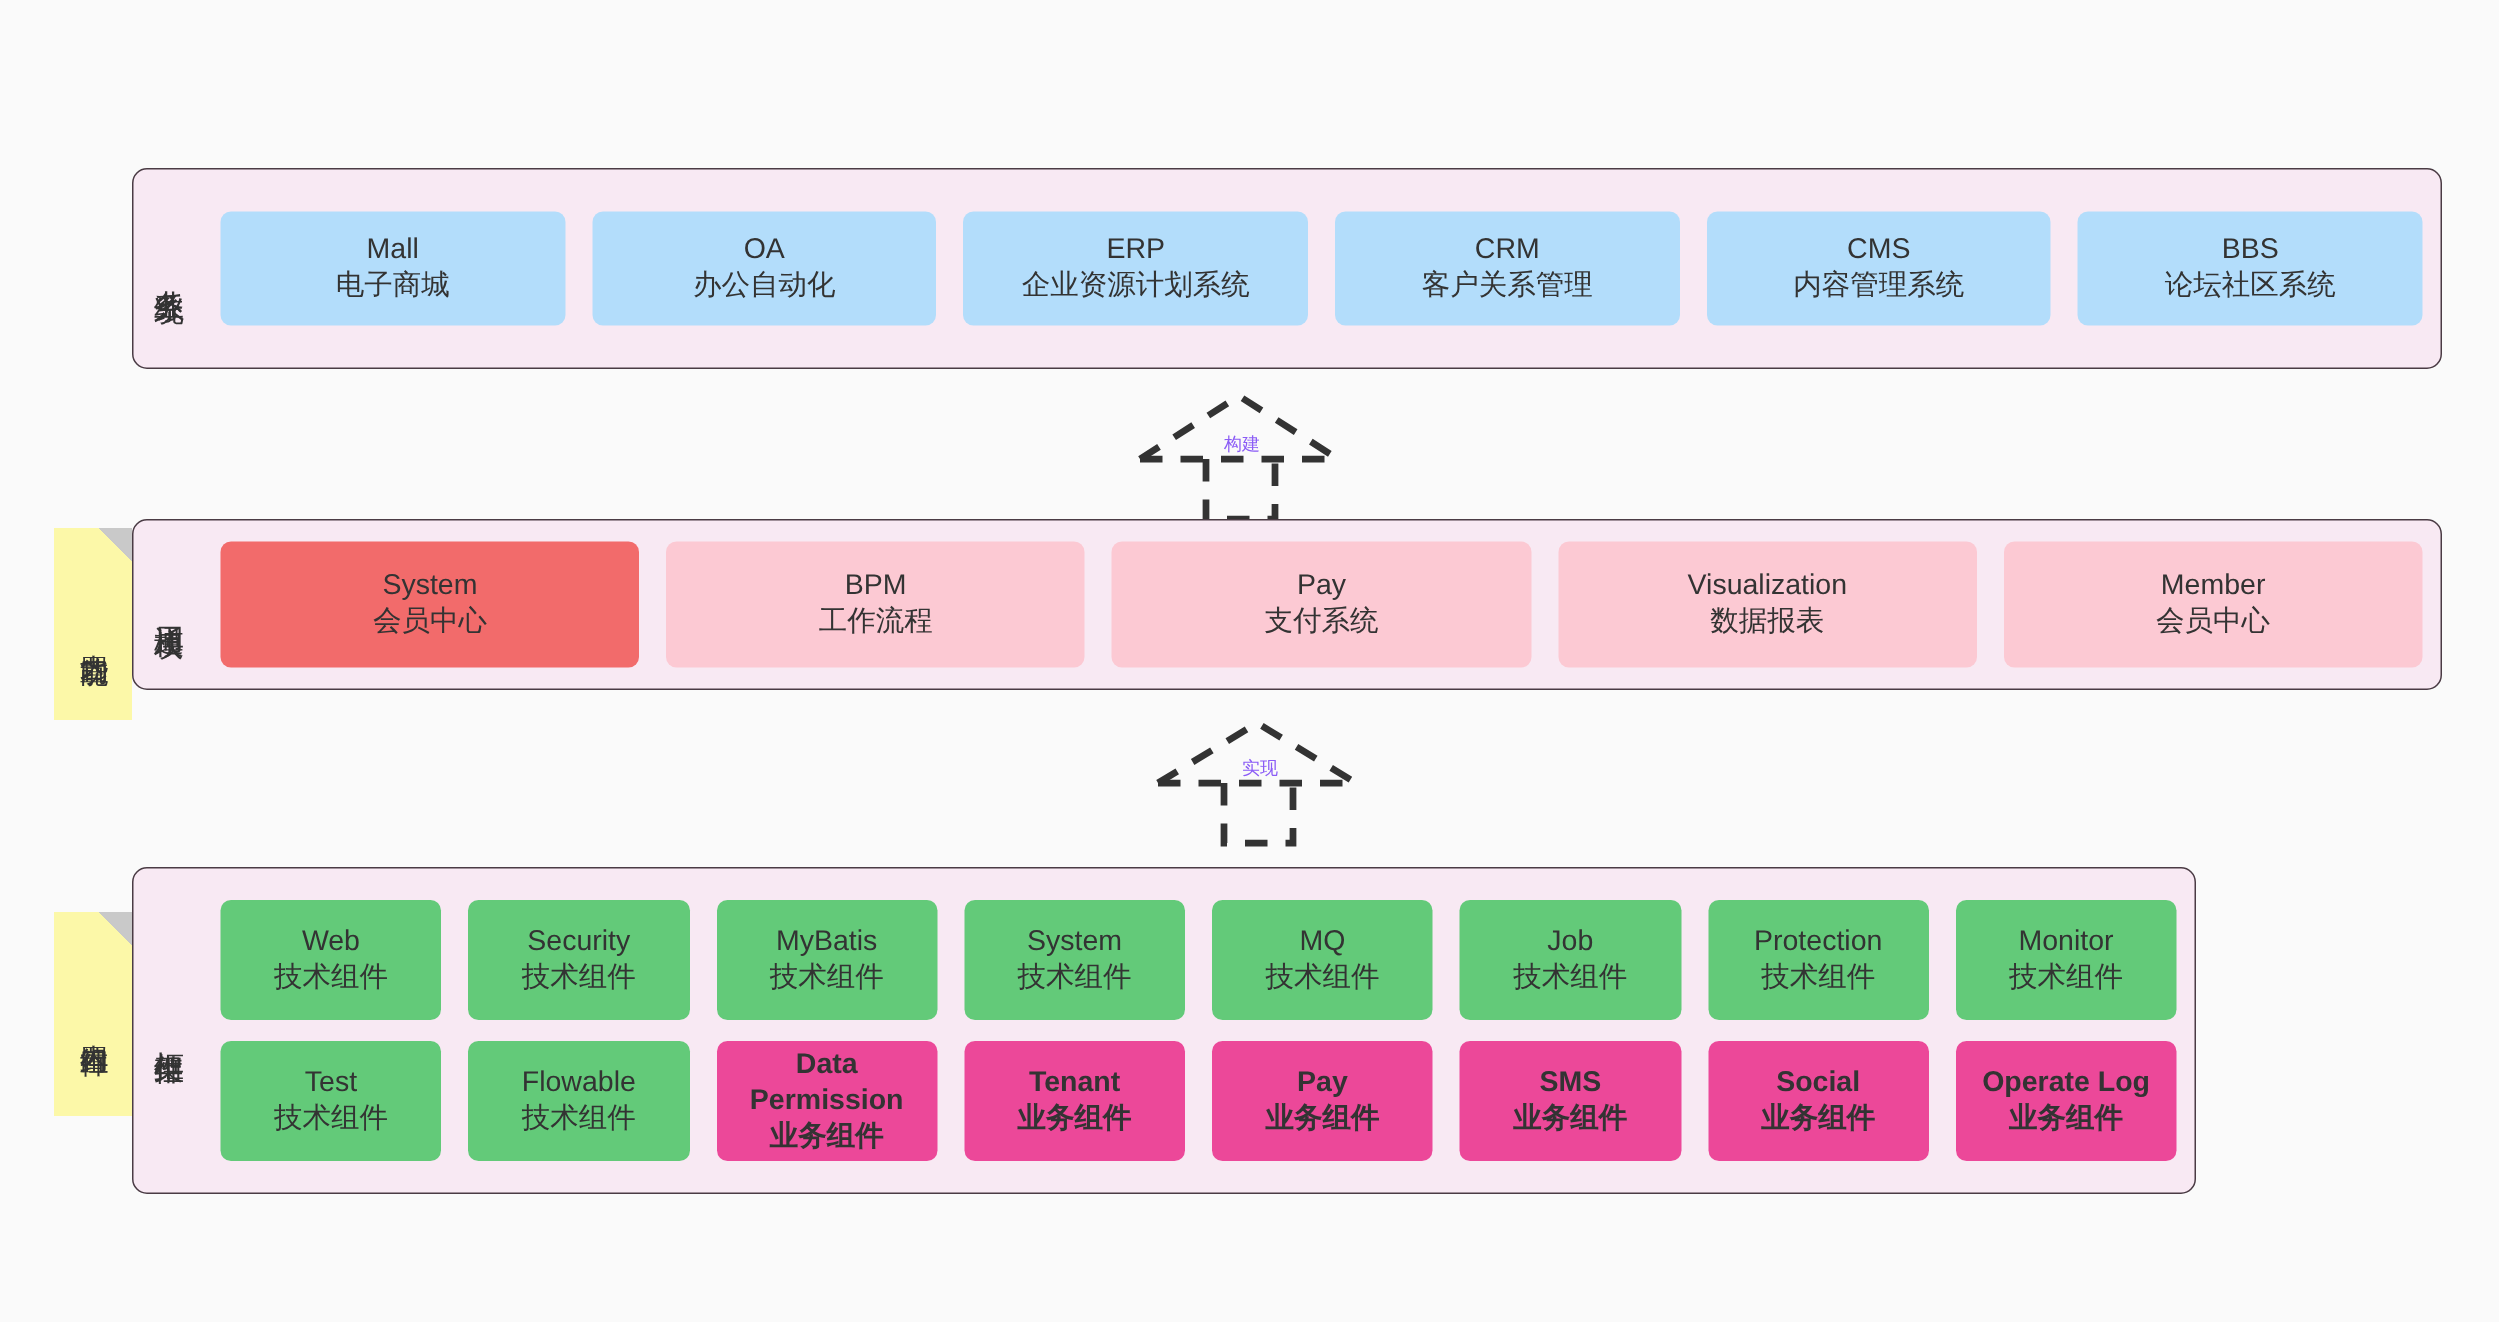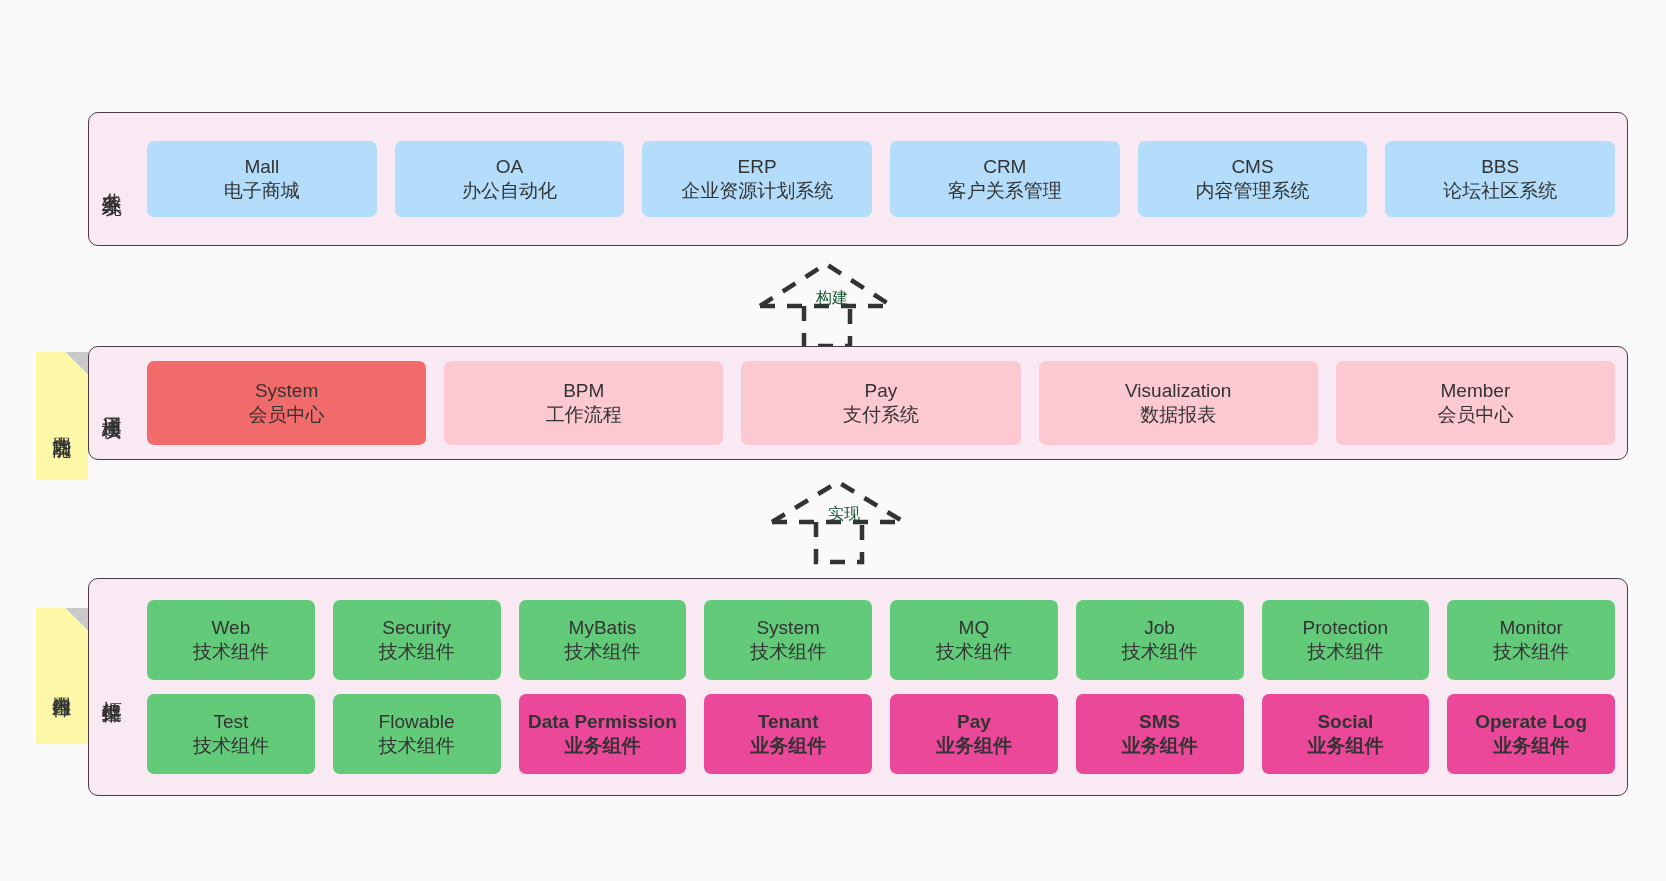--- a/index.html
+++ b/index.html
@@ -45,21 +45,21 @@
     flex: 1 1 auto;
     display: flex;
     flex-direction: column;
     justify-content: center;
     gap: 14px;
     padding: 0 12px;
   }
   .row {
     display: flex;
     gap: 18px;
-    justify-content: flex-end;
+    justify-content: flex-start;
   }
 
   
   .card {
     flex: 1 1 0;
     border-radius: 7px;
     display: flex;
     flex-direction: column;
     align-items: center;
     justify-content: center;
@@ -104,22 +104,22 @@
     top: 0; right: 0;
     width: 22px; height: 22px;
     background: linear-gradient(225deg, #c9c9c9 0%, #c9c9c9 50%, transparent 50.5%);
   }
 
   
   .arrow { position: absolute; }
   .arrow svg { display: block; overflow: visible; }
   .arrow-label {
     position: absolute;
-    font-size: 16px;
-    color: #14532d;
+    font-size: 12px;
+    color: #8b5cf6;
     white-space: nowrap;
     background: transparent;
   }
 </style>
 </head>
 <body>
 
 <div id="canvas">
 
   <div class="layer" id="layer-business" style="left:88px; top:112px; width:1540px; height:134px;">
@@ -197,21 +197,21 @@
 
   <div class="arrow" id="arrow-implement" style="left:770px; top:476px; width:140px; height:88px;">
     <svg width="140" height="88" viewBox="0 0 140 88">
       <path d="M 2 46 L 68 6 L 134 46" fill="none" stroke="#333" stroke-width="4.5" stroke-dasharray="15 12" stroke-linecap="butt"></path>
       <path d="M 2 46 L 134 46" fill="none" stroke="#333" stroke-width="4.5" stroke-dasharray="15 12"></path>
       <path d="M 46 46 L 46 86 L 92 86 L 92 46" fill="none" stroke="#333" stroke-width="4.5" stroke-dasharray="15 12"></path>
     </svg>
     <span class="arrow-label" style="left:58px; top:28px;">实现</span>
   </div>
 
-  <div class="layer" id="layer-frame" style="left:88px; top:578px; width:1540px; height:218px;">
+  <div class="layer" id="layer-frame" style="left:88px; top:578px; width:1376px; height:218px;">
     <div class="layer-label">框架组件</div>
     <div class="layer-body">
 
       <div class="row">
         <div class="card green">
           <span class="en">Web</span>
           <span class="cn">技术组件</span>
         </div>
         <div class="card green">
           <span class="en">Security</span>

